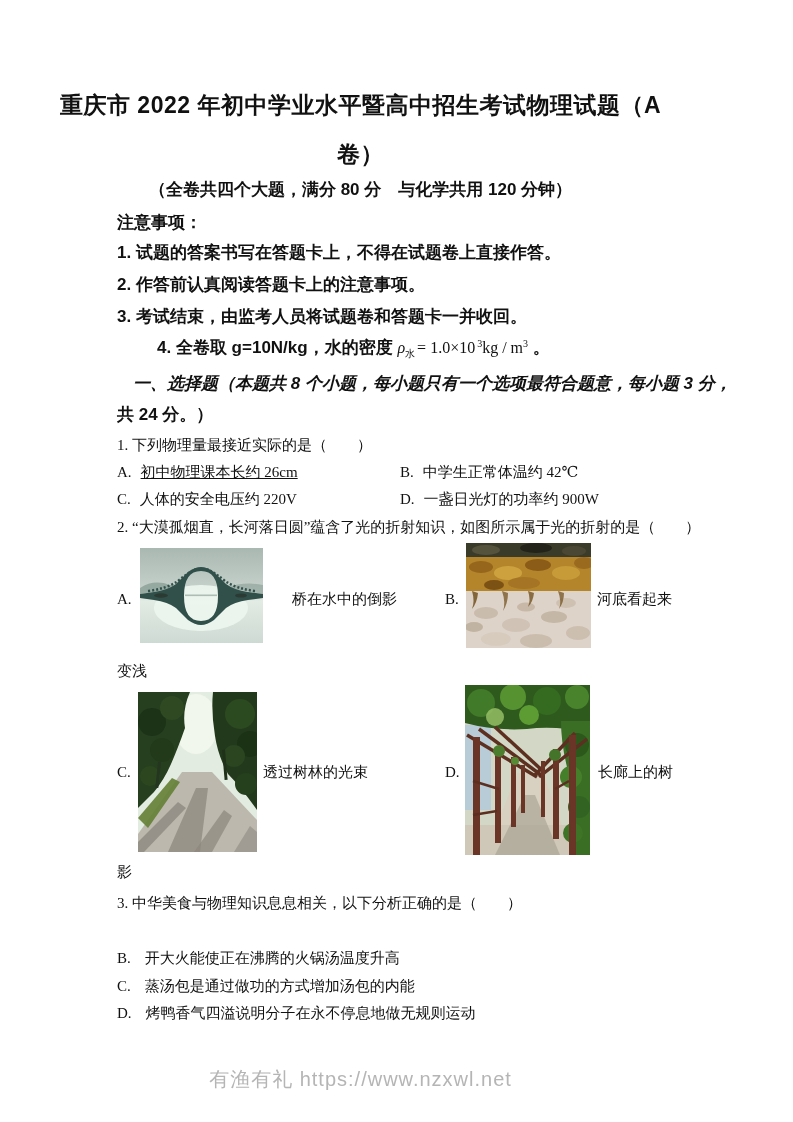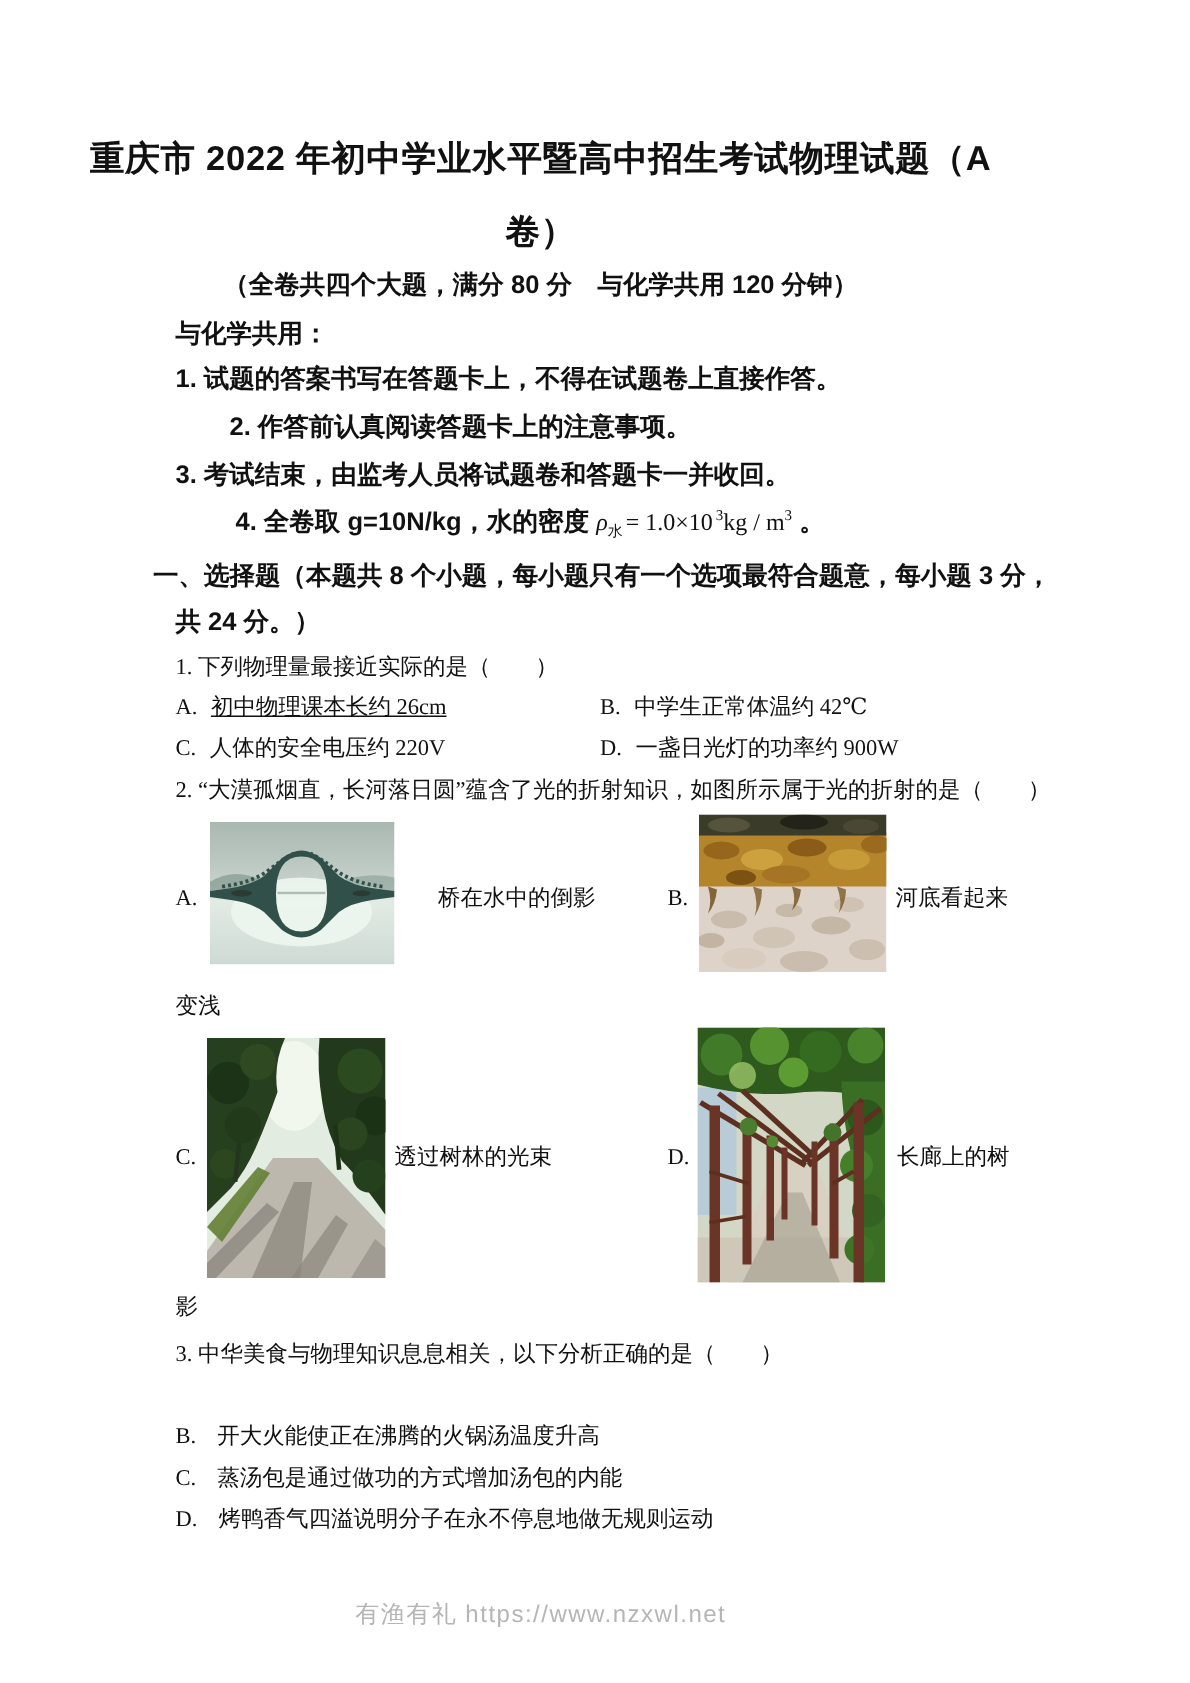--- a/index.html
+++ b/index.html
@@ -12,43 +12,43 @@
   .body-t{font-size:15px;line-height:1.25;}
   .opt-label{display:inline-block;margin-right:9px;}
   .opt-label-wide{display:inline-block;margin-right:14px;}
   .fml{font-family:"Liberation Serif","DejaVu Serif",serif;font-weight:normal;font-size:16px;}
   .fml .rho{font-style:italic;}
   .fml sub{font-size:10px;}
   .fml sup{font-size:10px;}
   .fml .eq{margin:0 2px;}
   .photo{position:absolute;display:block;}
   .photo svg{display:block;width:100%;height:100%;}
-  .footer{font-family:"Liberation Sans","DejaVu Sans",sans-serif;font-size:16px;color:#b5b5b5;letter-spacing:1px;}
+  .footer{font-family:"Liberation Sans","DejaVu Sans",sans-serif;font-size:20px;color:#b5b5b5;letter-spacing:1px;}
   a.flink{color:#b5b5b5;text-decoration:none;}
 </style>
 </head>
 <body>
 
 <div id="page">
 
   <div class="abs ctr title" style="top:92px;">重庆市 2022 年初中学业水平暨高中招生考试物理试题（A</div>
   <div class="abs ctr title" style="top:141px;">卷）</div>
   <div class="abs ctr hbold" style="top:179px;">（全卷共四个大题，满分 80 分　与化学共用 120 分钟）</div>
 
-  <div class="abs hbold" style="left:117px;top:212px;">与化学共用：</div>
+  <div class="abs hbold" style="left:117px;top:212px;">注意事项：</div>
   <div class="abs hbold" style="left:117px;top:242px;">1. 试题的答案书写在答题卡上，不得在试题卷上直接作答。</div>
-  <div class="abs hbold" style="left:117px;top:274px;margin-left:36px;">2. 作答前认真阅读答题卡上的注意事项。</div>
+  <div class="abs hbold" style="left:117px;top:274px;">2. 作答前认真阅读答题卡上的注意事项。</div>
   <div class="abs hbold" style="left:117px;top:306px;">3. 考试结束，由监考人员将试题卷和答题卡一并收回。</div>
   <div class="abs hbold" style="left:117px;top:337px;margin-left:40px;">
     <span>4. 全卷取 g=10N/kg，水的密度</span>
     <span class="fml"><span class="rho">ρ</span><sub>水</sub><span class="eq">= 1.0×10</span><sup>3</sup><span>kg / m</span><sup>3</sup></span>
     <span>。</span>
   </div>
 
-  <div class="abs hbold" style="left:102px;top:373px;">一、选择题（本题共 8 个小题，每小题只有一个选项最符合题意，每小题 3 分，</div>
+  <div class="abs hbold" style="left:133px;top:373px;font-style:italic;">一、选择题（本题共 8 个小题，每小题只有一个选项最符合题意，每小题 3 分，</div>
   <div class="abs hbold" style="left:117px;top:404px;">共 24 分。）</div>
 
   <div class="abs body-t" style="left:117px;top:436px;">1. 下列物理量最接近实际的是（　　）</div>
   <div class="abs body-t" style="left:117px;top:463px;text-decoration:underline;"><span class="opt-label">A.</span><span>初中物理课本长约 26cm</span></div>
   <div class="abs body-t" style="left:400px;top:463px;"><span class="opt-label">B.</span><span>中学生正常体温约 42℃</span></div>
   <div class="abs body-t" style="left:117px;top:490px;"><span class="opt-label">C.</span><span>人体的安全电压约 220V</span></div>
   <div class="abs body-t" style="left:400px;top:490px;"><span class="opt-label">D.</span><span>一盏日光灯的功率约 900W</span></div>
 
   <div class="abs body-t" style="left:117px;top:518px;">2. “大漠孤烟直，长河落日圆”蕴含了光的折射知识，如图所示属于光的折射的是（　　）</div>
 

